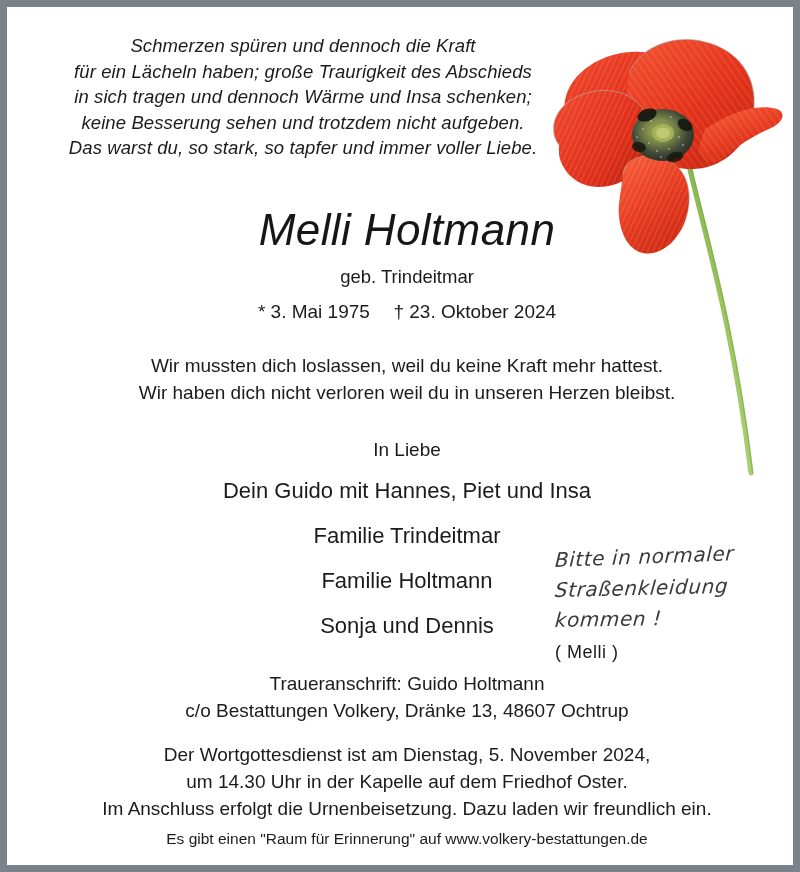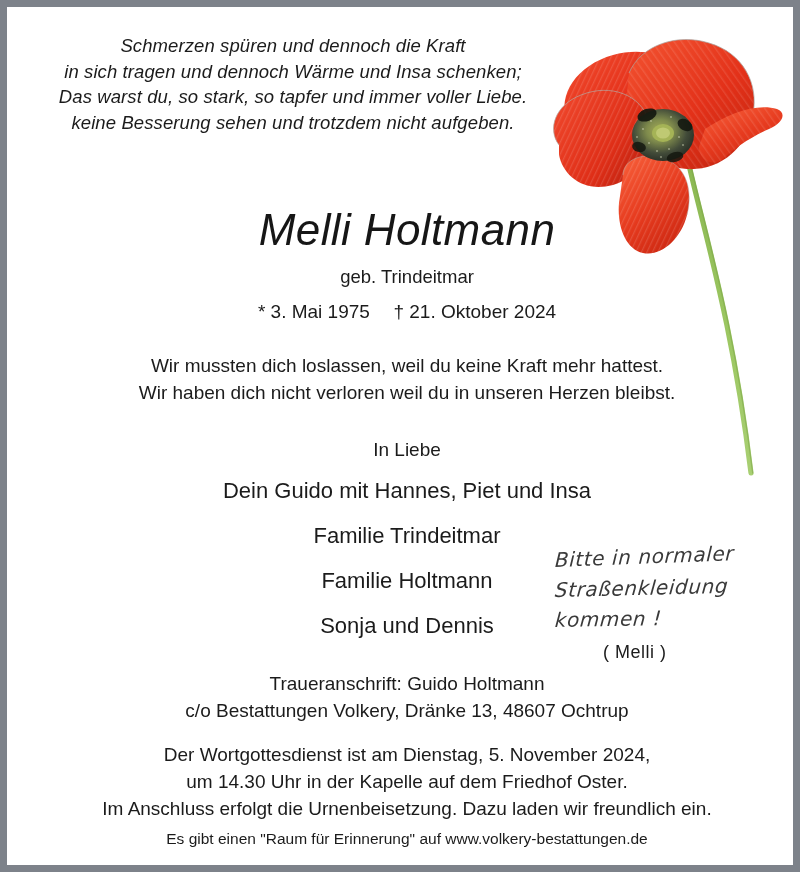--- a/index.html
+++ b/index.html
@@ -25,21 +25,21 @@
     width: 100%;
     height: 100%;
     box-sizing: border-box;
     text-align: center;
     color: #1a1a1a;
   }
 
   
   .poem {
     position: absolute;
-    left: 6px;
+    left: 16px;
     top: 26px;
     width: 560px;
     font-style: italic;
     font-size: 18.5px;
     line-height: 25.5px;
     letter-spacing: 0.1px;
     color: #1b1b1b;
   }
   .poem div { white-space: nowrap; }
 
@@ -131,21 +131,20 @@
     letter-spacing: 0.6px;
     color: #3a3a3a;
     transform: rotate(-2.2deg) skewX(-5deg);
     transform-origin: left center;
     white-space: nowrap;
   }
   .handnote .hw.l2 { transform: rotate(-1.4deg) skewX(-6deg); }
   .handnote .hw.l3 { transform: rotate(-1deg) skewX(-5deg); }
   .handnote .signature {
     margin-top: 7px;
-    margin-left: 48px;
     font-family: "Liberation Sans", sans-serif;
     font-style: normal;
     font-size: 18px;
     color: #1b1b1b;
     letter-spacing: 0.5px;
   }
 
   
   .address {
     position: absolute;
@@ -292,33 +291,34 @@
         <circle cx="100" cy="112" r="1"></circle>
       <circle cx="134" cy="92" r="1"></circle>
         <circle cx="124" cy="132" r="1"></circle>
     </g>
   </svg>
 
   <div class="content">
 
     <div class="poem">
       <div>Schmerzen spüren und dennoch die Kraft</div>
+      <div>für ein Lächeln haben; große Traurigkeit des Abschieds</div>
       <div>in sich tragen und dennoch Wärme und Insa schenken;</div>
+      <div>keine Besserung sehen und trotzdem nicht aufgeben.</div>
       <div>Das warst du, so stark, so tapfer und immer voller Liebe.</div>
-      <div>keine Besserung sehen und trotzdem nicht aufgeben.</div>
     </div>
 
     <div class="name">Melli Holtmann</div>
     <div class="maiden">geb. Trindeitmar</div>
     <div class="dates">
       <span class="sym">*</span>
       <span>3. Mai 1975</span>
       <span class="gap"></span>
       <span class="sym">†</span>
-      <span>21. Oktober 2024</span>
+      <span>23. Oktober 2024</span>
     </div>
 
     <div class="memorial">
       <div>Wir mussten dich loslassen, weil du keine Kraft mehr hattest.</div>
       <div>Wir haben dich nicht verloren weil du in unseren Herzen bleibst.</div>
     </div>
 
     <div class="inliebe">In Liebe</div>
 
     <div class="mourners">

